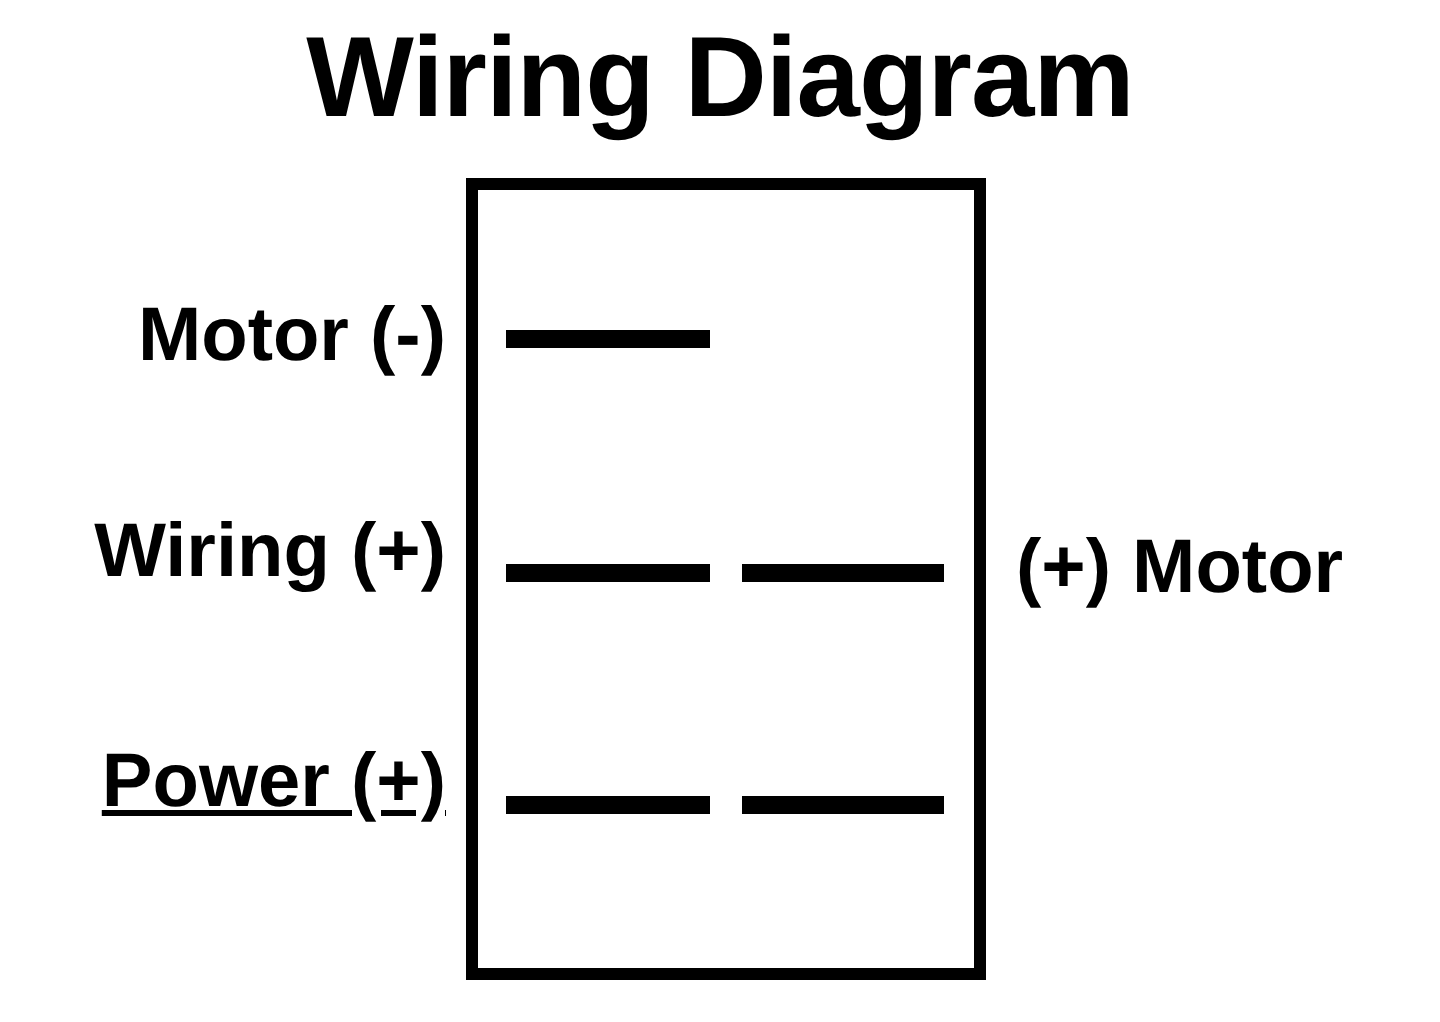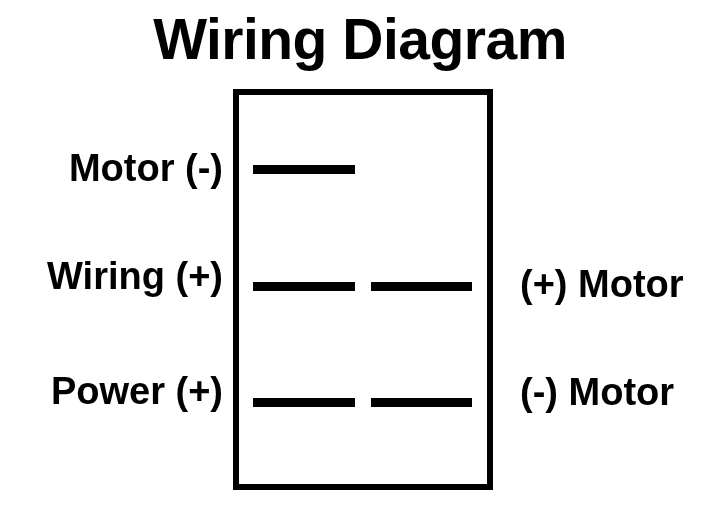--- a/index.html
+++ b/index.html
@@ -75,26 +75,25 @@
     color: #000000;
     white-space: nowrap;
   }
   .label.left-side {
     right: 497px;   
     text-align: center;
   }
   .label.right-side {
     left: 508px;
     text-align: left;
-    margin-left: 12px;
   }
 
   .label.lbl-motor-neg   { top: 146px; }
   .label.lbl-motor-pos   { top: 254px; }
-  .label.lbl-power-pos   { top: 369px; }
+  .label.lbl-power-pos   { top: 369px; text-decoration: underline; }
   .label.lbl-pos-motor   { top: 262px; }
   .label.lbl-neg-motor   { top: 370px; }
 </style>
 </head>
 <body>
 
 <div id="root">
 
   <div class="title">Wiring Diagram</div>
 
@@ -112,15 +111,14 @@
   <div class="terminal-row row-3">
     <div class="terminal-bar left"></div>
     <div class="terminal-bar right"></div>
   </div>
 
   <div class="label left-side lbl-motor-neg">Motor (-)</div>
   <div class="label left-side lbl-motor-pos">Wiring (+)</div>
   <div class="label left-side lbl-power-pos">Power (+)</div>
 
   <div class="label right-side lbl-pos-motor">(+) Motor</div>
-  <div class="label right-side lbl-neg-motor">(-) Motor</div>
 
 </div>
 
 </body></html>

